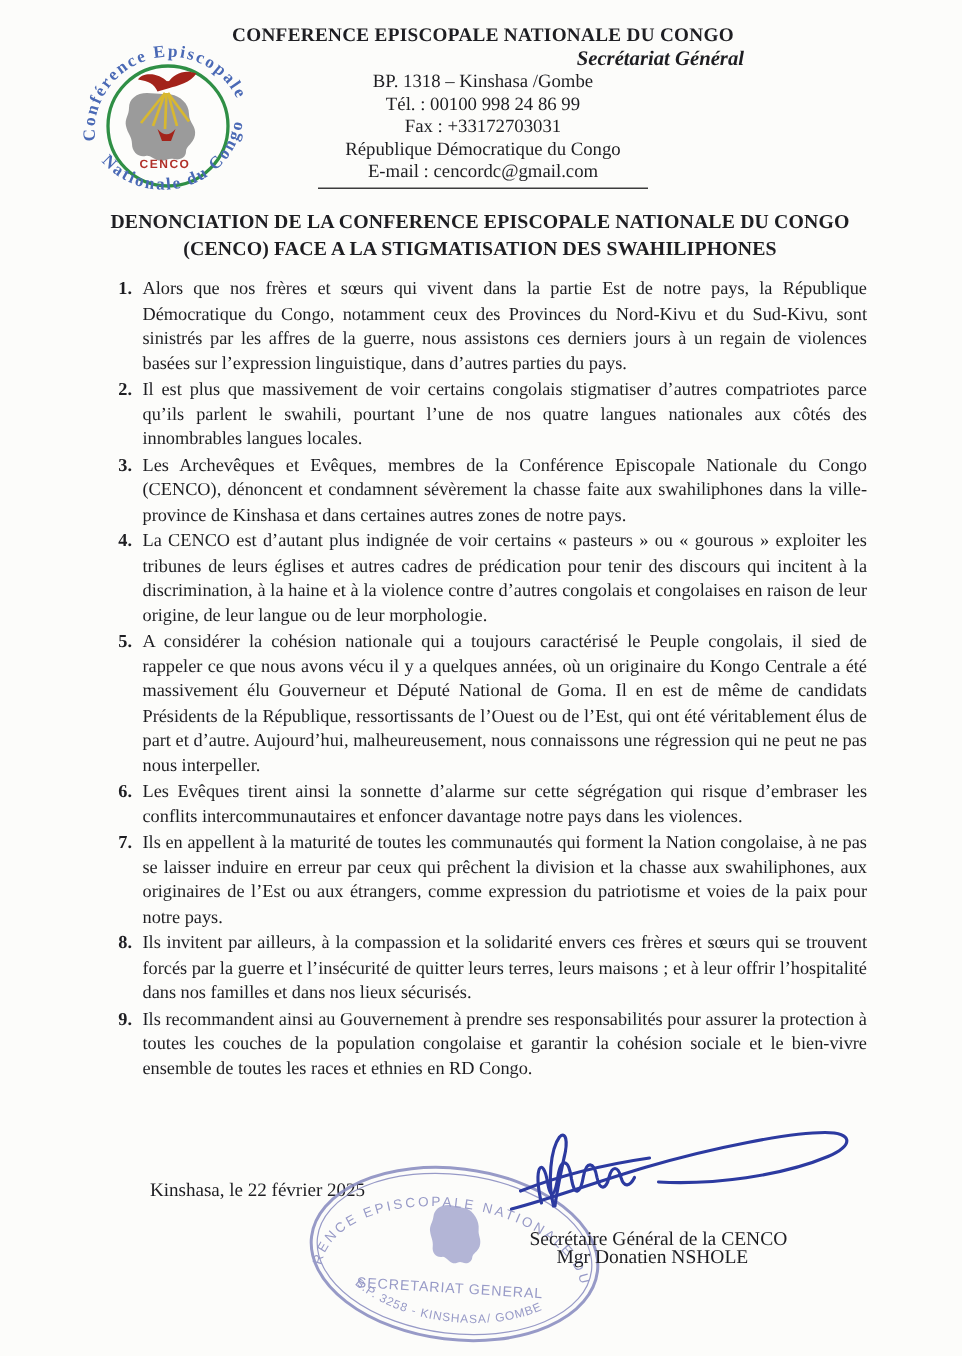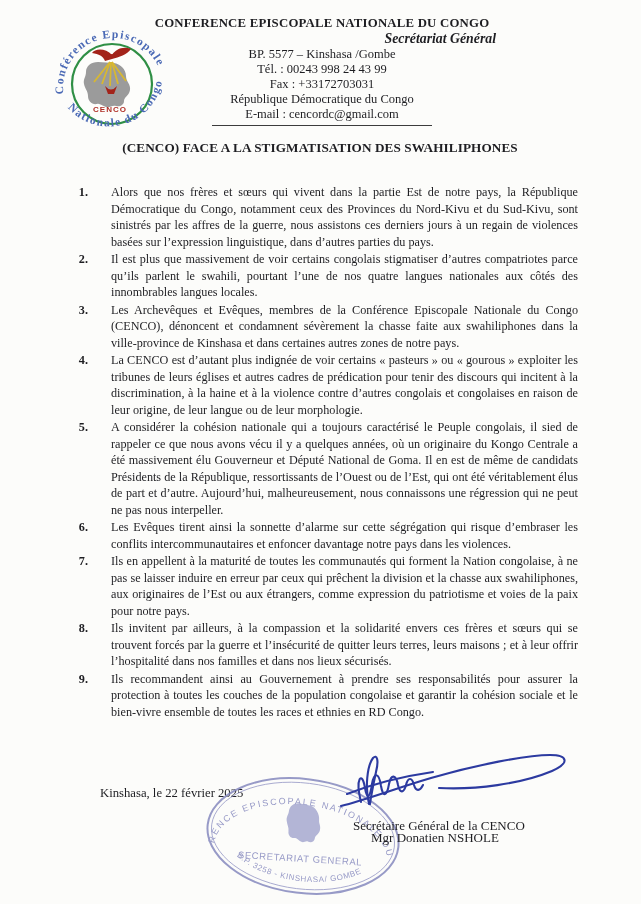--- a/index.html
+++ b/index.html
@@ -21,21 +21,21 @@
     position:absolute; top:139px; left:55px; width:530px;
     text-align:center; font-weight:bold; font-size:13.2px; line-height:17.6px;
     letter-spacing:0.1px;
   }
   
   .body-list {
     position:absolute; top:184px; left:68px; width:510px; list-style:none;
   }
   .item { display:flex; margin-bottom:1px; font-size:12.2px; line-height:16.5px; }
   .num  { flex:none; width:20px; text-align:right; margin-right:7px; font-weight:bold; }
-  .txt  { flex:1; text-align:justify;margin-left:16px; }
+  .txt  { flex:1; text-align:justify; }
   
   .dateline { position:absolute; left:100px; top:786px; font-size:12.7px; }
   .stamp-svg { position:absolute; left:200px; top:774px; width:206px; height:126px; opacity:0.88; }
   .sign-svg  { position:absolute; left:335px; top:748px; width:242px; height:64px; }
   .sig-name { position:absolute; left:371px; top:830px; font-size:13px; }
   .sig-role { position:absolute; left:353px; top:818px; font-size:13px;font-family:Liberation Serif, serif; }
 </style>
 </head>
 <body>
 
@@ -73,29 +73,30 @@
       </text>
       <text font-family="Liberation Serif, serif" font-size="11.5" font-weight="bold" letter-spacing="1.4" fill="#4a69b5">
         <textPath href="#logo-arc-bottom" xlink:href="#logo-arc-bottom" startOffset="50%" text-anchor="middle">Nationale du Congo</textPath>
       </text>
     </g>
   </svg>
 
   <div class="header-text">
     <div class="org">CONFERENCE EPISCOPALE NATIONALE DU CONGO</div>
     <div class="dept">Secrétariat Général</div>
-    <div class="hline">BP. 5577 – Kinshasa /Gombe</div>
-    <div class="hline">Tél. : 00243 998 24 43 99</div>
+    <div class="hline">BP. 1318 – Kinshasa /Gombe</div>
+    <div class="hline">Tél. : 00100 998 24 86 99</div>
     <div class="hline">Fax : +33172703031</div>
     <div class="hline">République Démocratique du Congo</div>
     <div class="hline">E-mail : cencordc@gmail.com</div>
     <div class="rule"></div>
   </div>
 
   <div class="title">
+    <div>DENONCIATION DE LA CONFERENCE EPISCOPALE NATIONALE DU CONGO</div>
     <div>(CENCO) FACE A LA STIGMATISATION DES SWAHILIPHONES</div>
   </div>
 
   <ol class="body-list">
     <li class="item">
       <span class="num">1.</span>
       <span class="txt">Alors que nos frères et sœurs qui vivent dans la partie Est de notre pays, la République Démocratique du Congo, notamment ceux des Provinces du Nord-Kivu et du Sud-Kivu, sont sinistrés par les affres de la guerre, nous assistons ces derniers jours à un regain de violences basées sur l’expression linguistique, dans d’autres parties du pays.</span>
     </li>
     <li class="item">
       <span class="num">2.</span>

